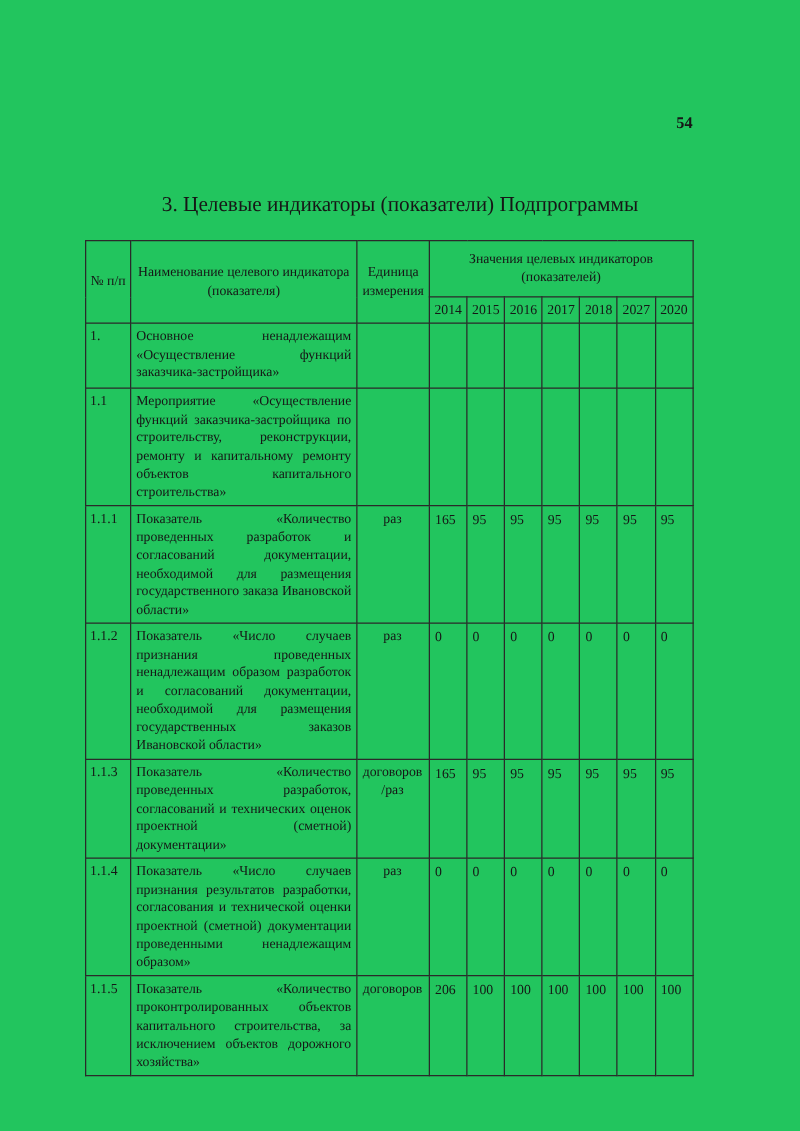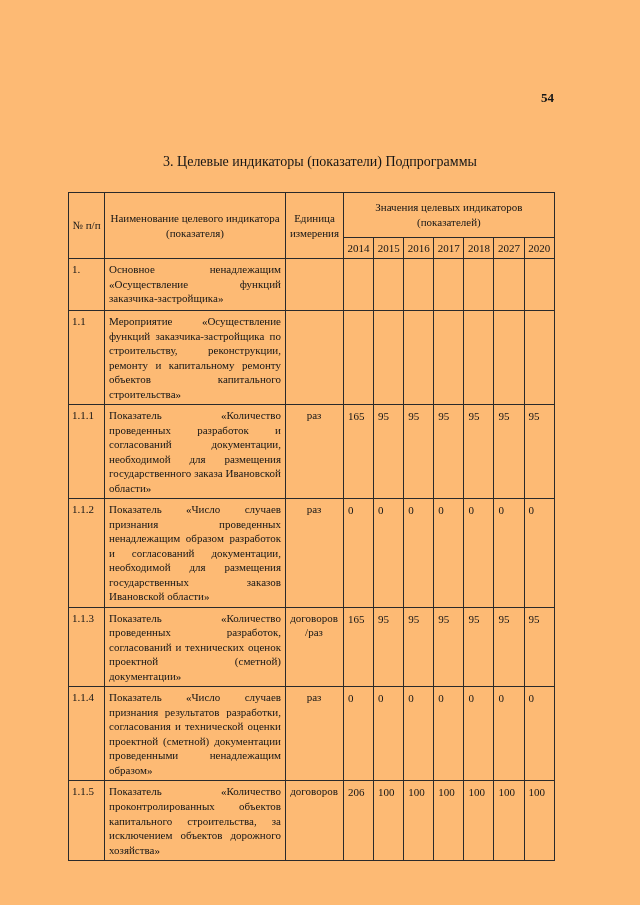--- a/index.html
+++ b/index.html
@@ -1,20 +1,20 @@
 <!DOCTYPE html>
 <html><head>
 <meta charset="utf-8">
 <style>
   html, body { margin: 0; padding: 0; background: #ffffff; }
   .page {
     position: relative;
     width: 640px;
     height: 905px;
-    background: #fdba74;
+    background: #22c55e;
     font-family: "Liberation Serif", serif;
     color: #161616;
     overflow: hidden;
   }
   .page-number {
     position: absolute;
     top: 90px;
     right: 86px;
     font-size: 13px;
     font-weight: bold;
@@ -24,21 +24,21 @@
     top: 119px;
     left: 105px;
     font-size: 13.5px;
   }
   .section-heading {
     position: absolute;
     top: 154px;
     left: 0;
     width: 100%;
     text-align: center;
-    font-size: 14px;
+    font-size: 17px;
   }
   .table-wrap {
     position: absolute;
     top: 192px;
     left: 68px;
     width: 486px;
   }
   table {
     border-collapse: collapse;
     width: 100%;

